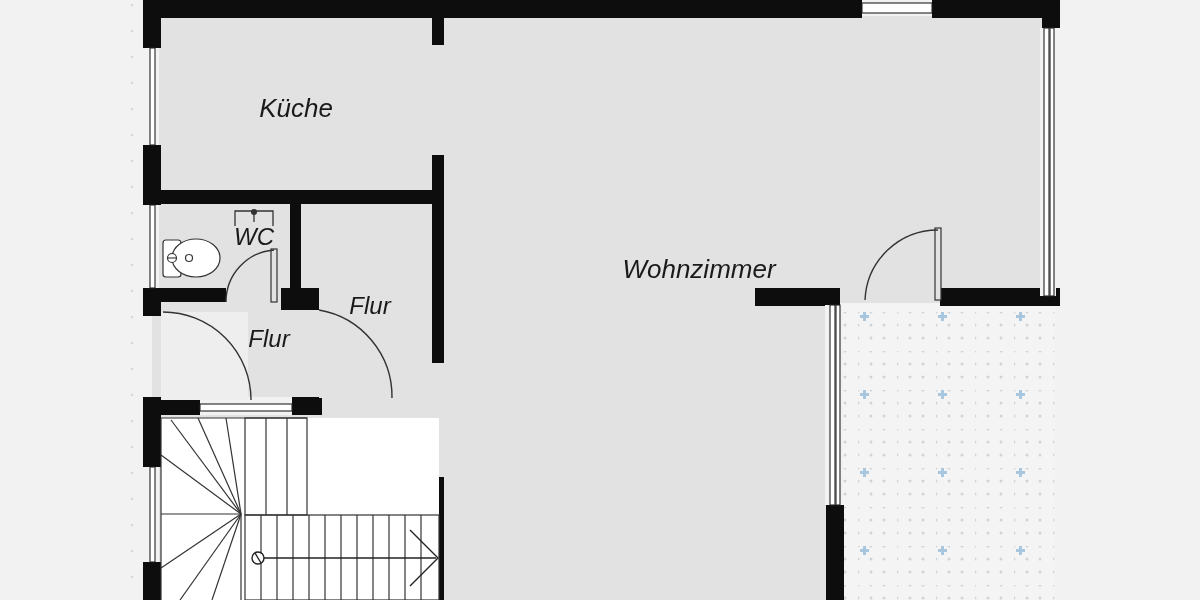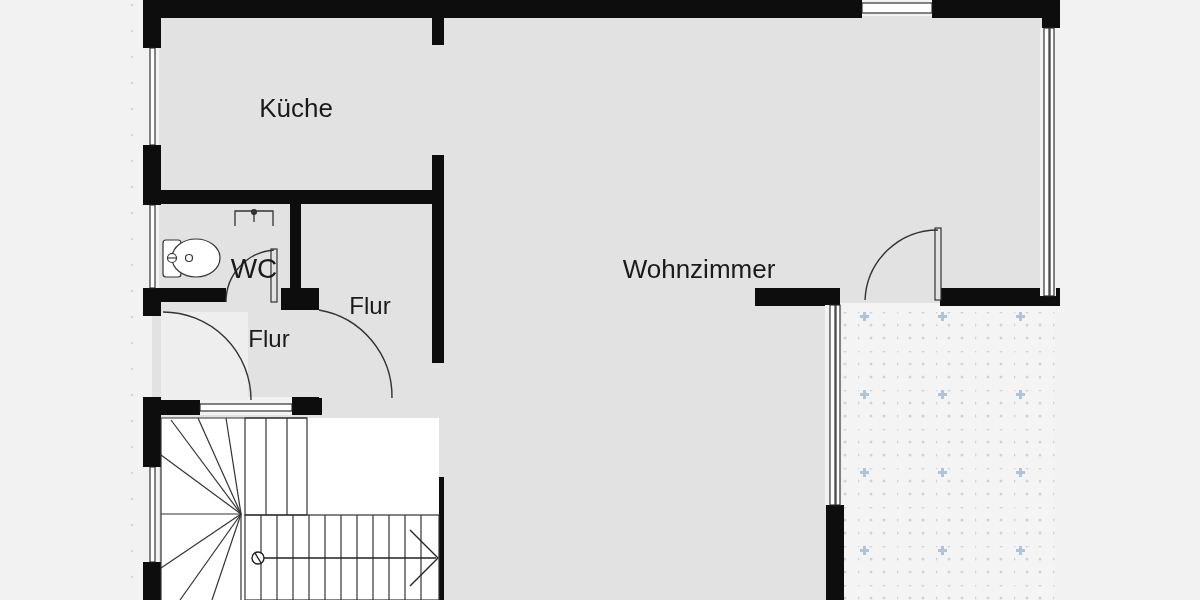--- a/index.html
+++ b/index.html
@@ -1,34 +1,34 @@
 <!DOCTYPE html>
 <html><head>
 <meta charset="utf-8">
 <style>
   html,body{margin:0;padding:0;}
   body{
     width:1200px;height:600px;overflow:hidden;
     background:#f2f2f2;
     font-family:"Liberation Sans", sans-serif;
   }
-  #stage{position:relative;width:1151px;height:600px;background:#f2f2f2;}
+  #stage{position:relative;width:1151px;height:600px;background:#f2f2f2;font-style:italic;}
   #plan{position:absolute;left:0;top:0;}
   .room-label{
     position:absolute;
     color:#1a1a1a;
     white-space:nowrap;
     transform:translate(-50%,-50%);
     pointer-events:none;
   }
   .lbl-kueche{font-size:26px;}
   .lbl-wohn{font-size:26px;}
   .lbl-flur1{font-size:24px;}
   .lbl-flur2{font-size:24px;}
-  .lbl-wc{font-size:28px;margin-top:32px;}
+  .lbl-wc{font-size:24px;}
 </style>
 </head>
 <body>
 
 <div id="stage">
 
   <svg id="plan" width="1200" height="600" viewBox="0 0 1200 600">
 
     <defs>
 

